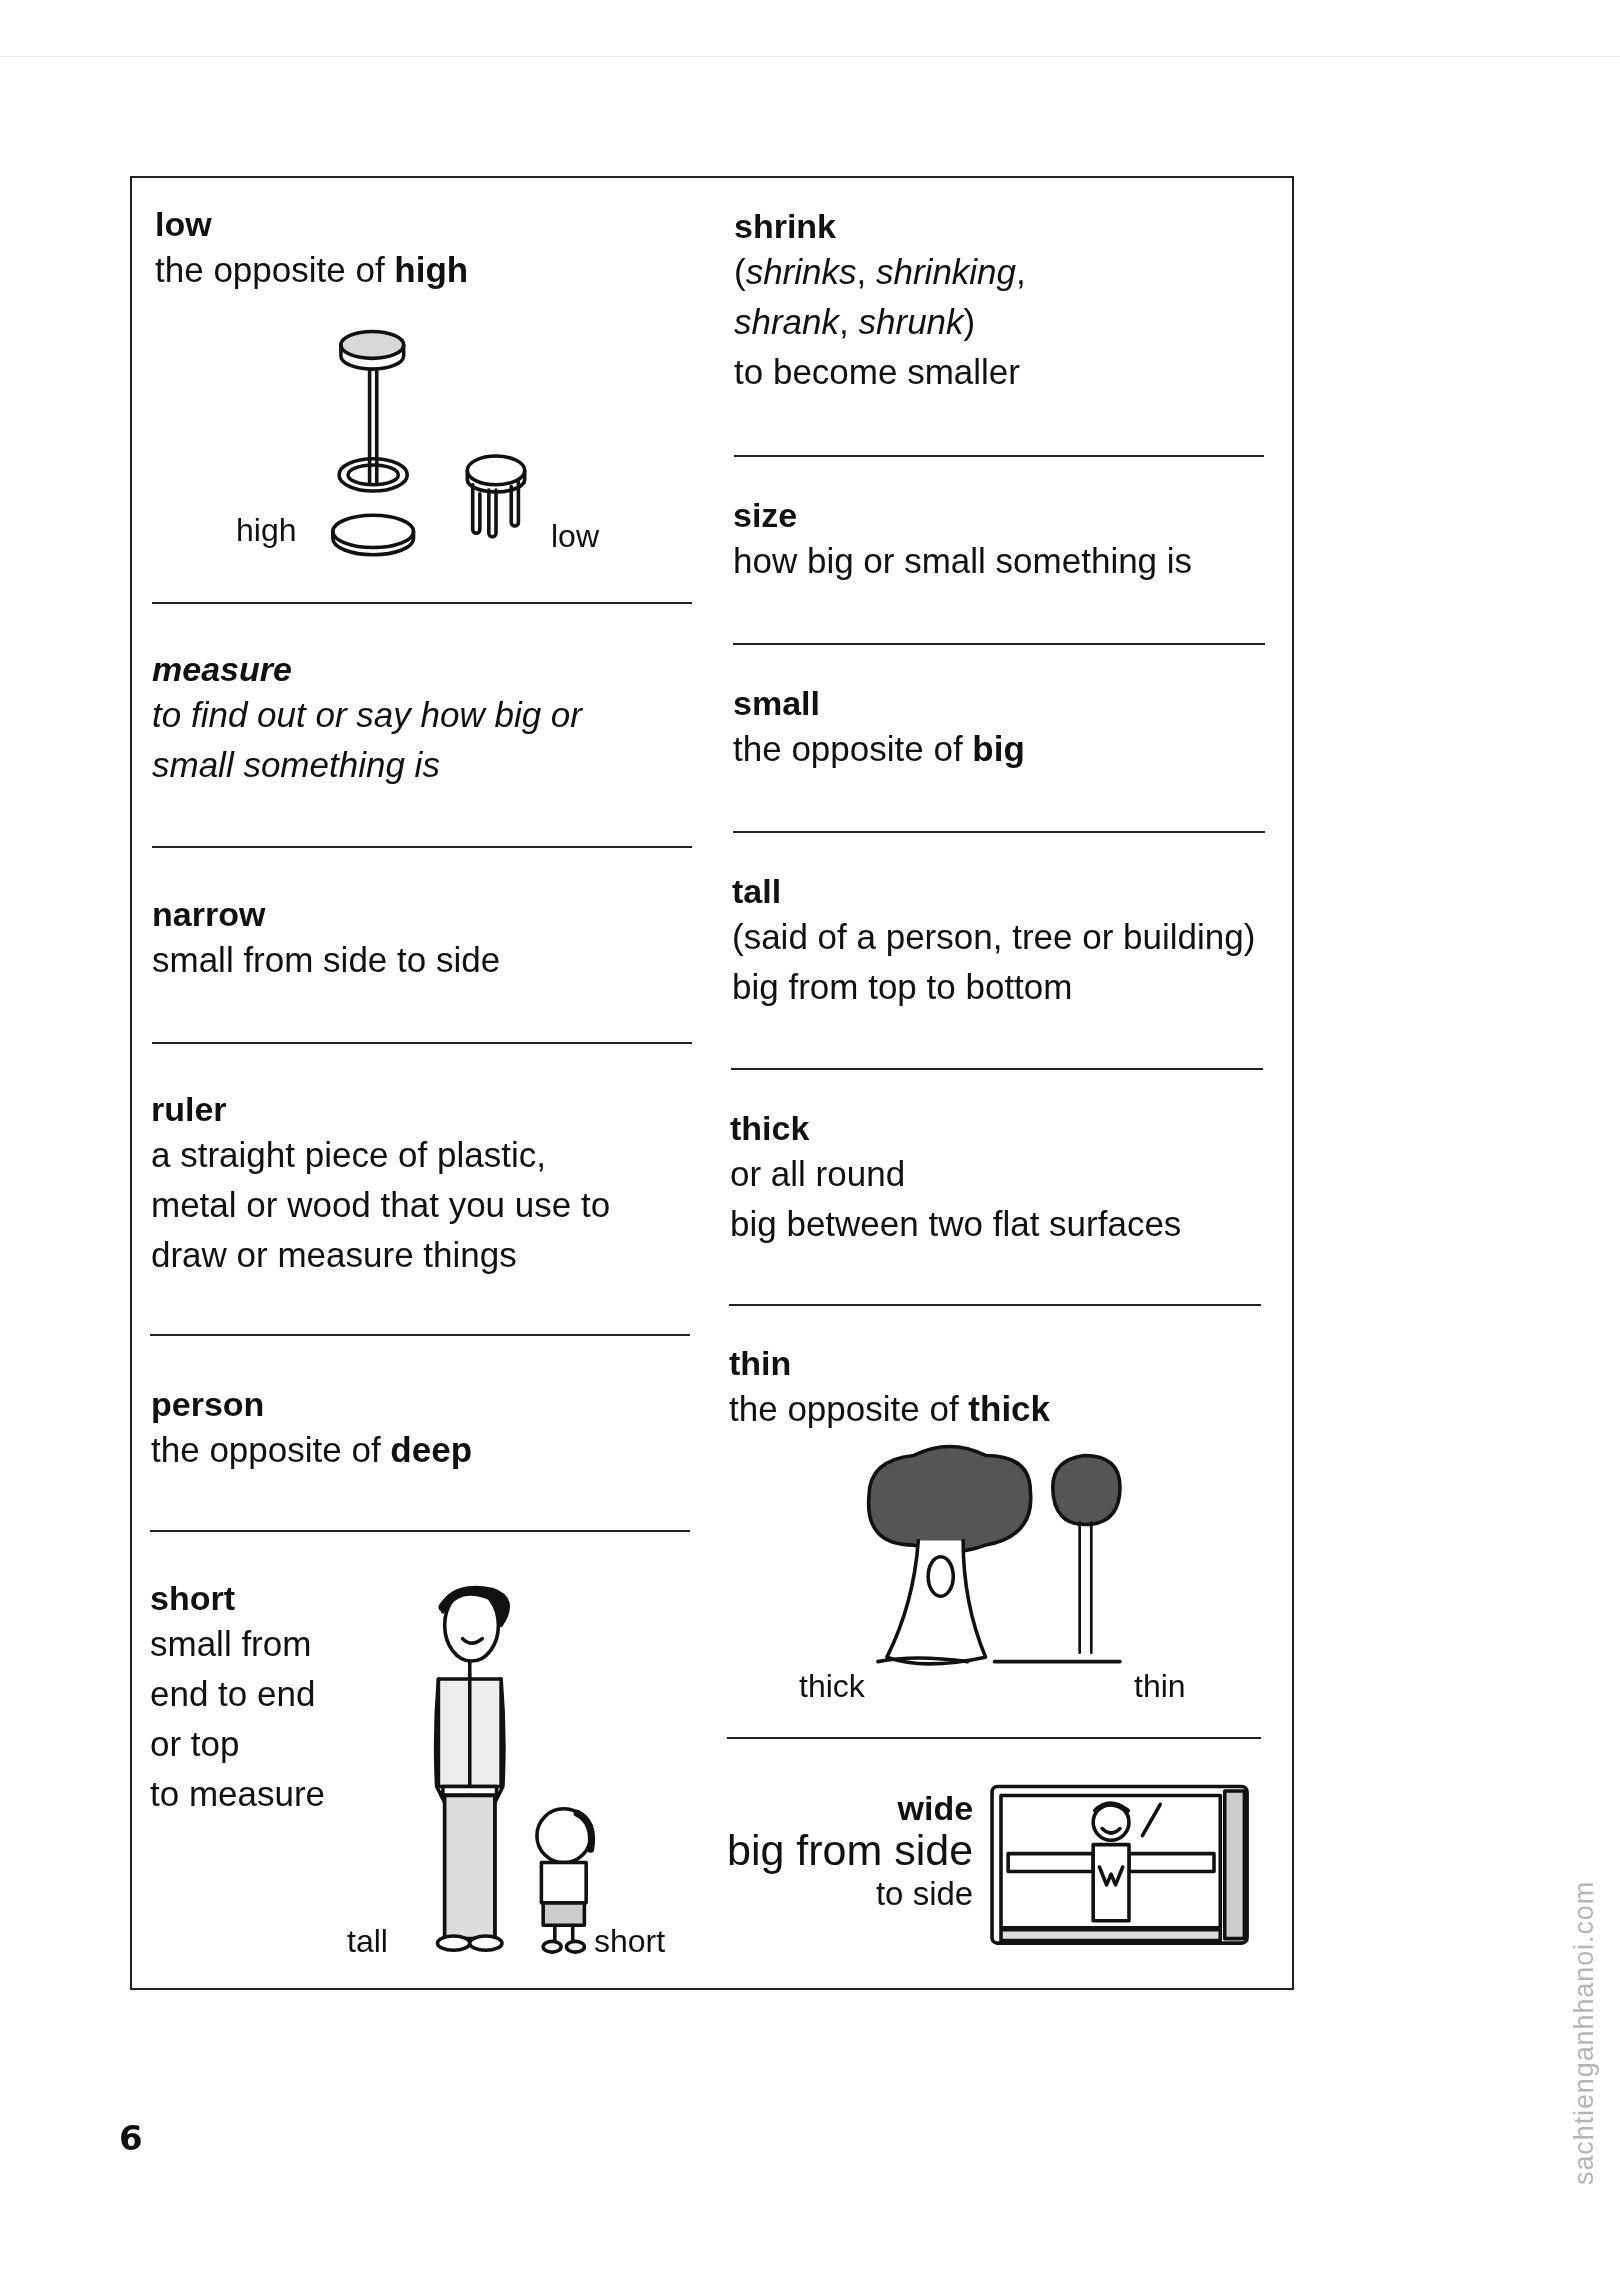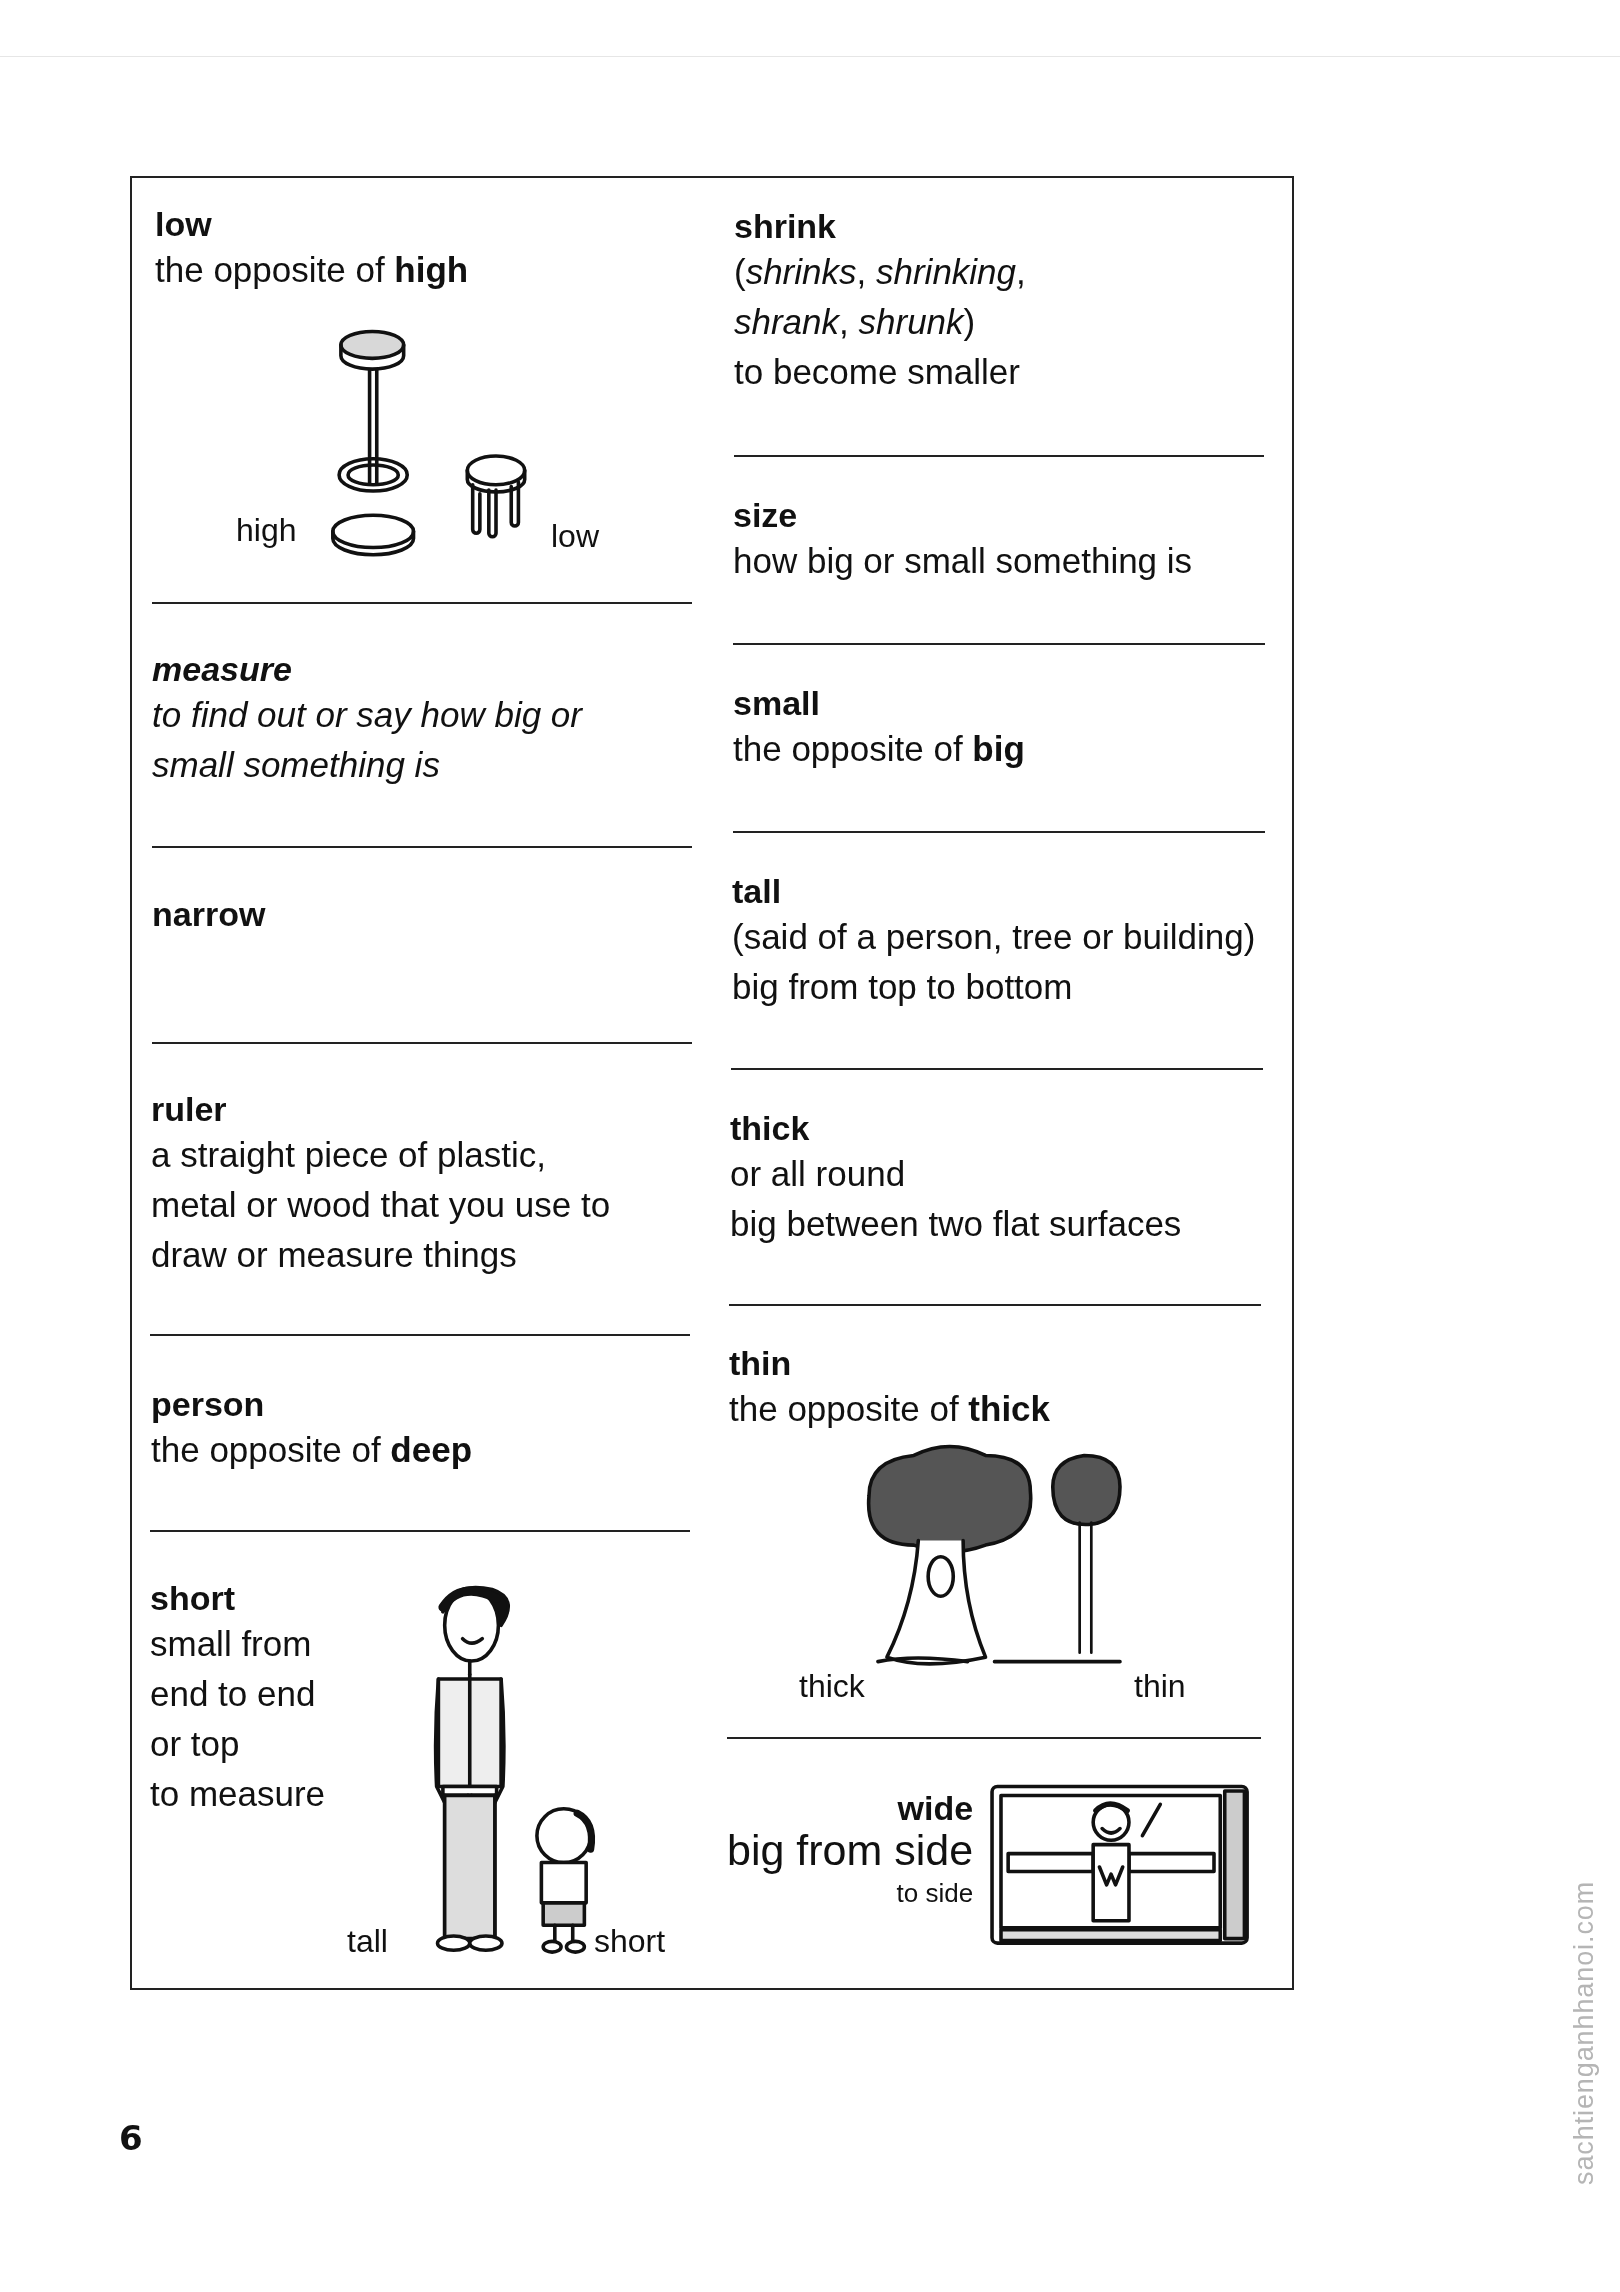--- a/index.html
+++ b/index.html
@@ -54,20 +54,21 @@
 
 <div class="entry" style="left:152px;top:649px;font-style:italic;">
   <span class="hw">measure</span>
   <span class="def">to find out or say how big or</span>
   <span class="def">small something is</span>
 </div>
 <div class="rule" style="left:152px;top:846px;width:540px;"></div>
 
 <div class="entry" style="left:152px;top:894px;">
   <span class="hw">narrow</span>
+  <span class="def">small from side to side</span>
 </div>
 <div class="rule" style="left:152px;top:1042px;width:540px;"></div>
 
 <div class="entry" style="left:151px;top:1089px;">
   <span class="hw">ruler</span>
   <span class="def">a straight piece of plastic,</span>
   <span class="def">metal or wood that you use to</span>
   <span class="def">draw or measure things</span>
 </div>
 <div class="rule" style="left:150px;top:1334px;width:540px;"></div>
@@ -163,21 +164,21 @@
     <path d="M30 245 q40 -8 100 0 M160 245 h140"></path>
   </g>
 </svg>
 <span class="lbl" style="left:799px;top:1668px;">thick</span>
 <span class="lbl" style="left:1134px;top:1668px;">thin</span>
 <div class="rule" style="left:727px;top:1737px;width:534px;"></div>
 
 <div class="entry" style="left:727px;top:1788px;text-align:right;">
   <span class="hw">wide</span>
   <span class="def" style="font-size:43px;line-height:43px;">big from side</span>
-  <span class="def" style="font-size:26px;line-height:43px;">to side</span>
+  <span class="def" style="font-size:33px;line-height:43px;">to side</span>
 </div>
 <svg style="left:990px;top:1782px;" width="269" height="179" viewBox="0 0 300 200">
   <g class="lines" stroke-width="3">
     <rect x="2" y="5" width="285" height="175" rx="6" fill="#fff"></rect>
     <rect x="12" y="15" width="245" height="148" fill="#fff"></rect>
     <rect x="262" y="10" width="22" height="165" fill="#ccc"></rect>
     <rect x="12" y="165" width="245" height="12" fill="#ddd"></rect>
     <circle cx="135" cy="45" r="20" fill="#fff"></circle>
     <path d="M118 32 q15 -15 35 0" stroke-width="6"></path>
     <path d="M125 52 q10 10 20 0"></path>

